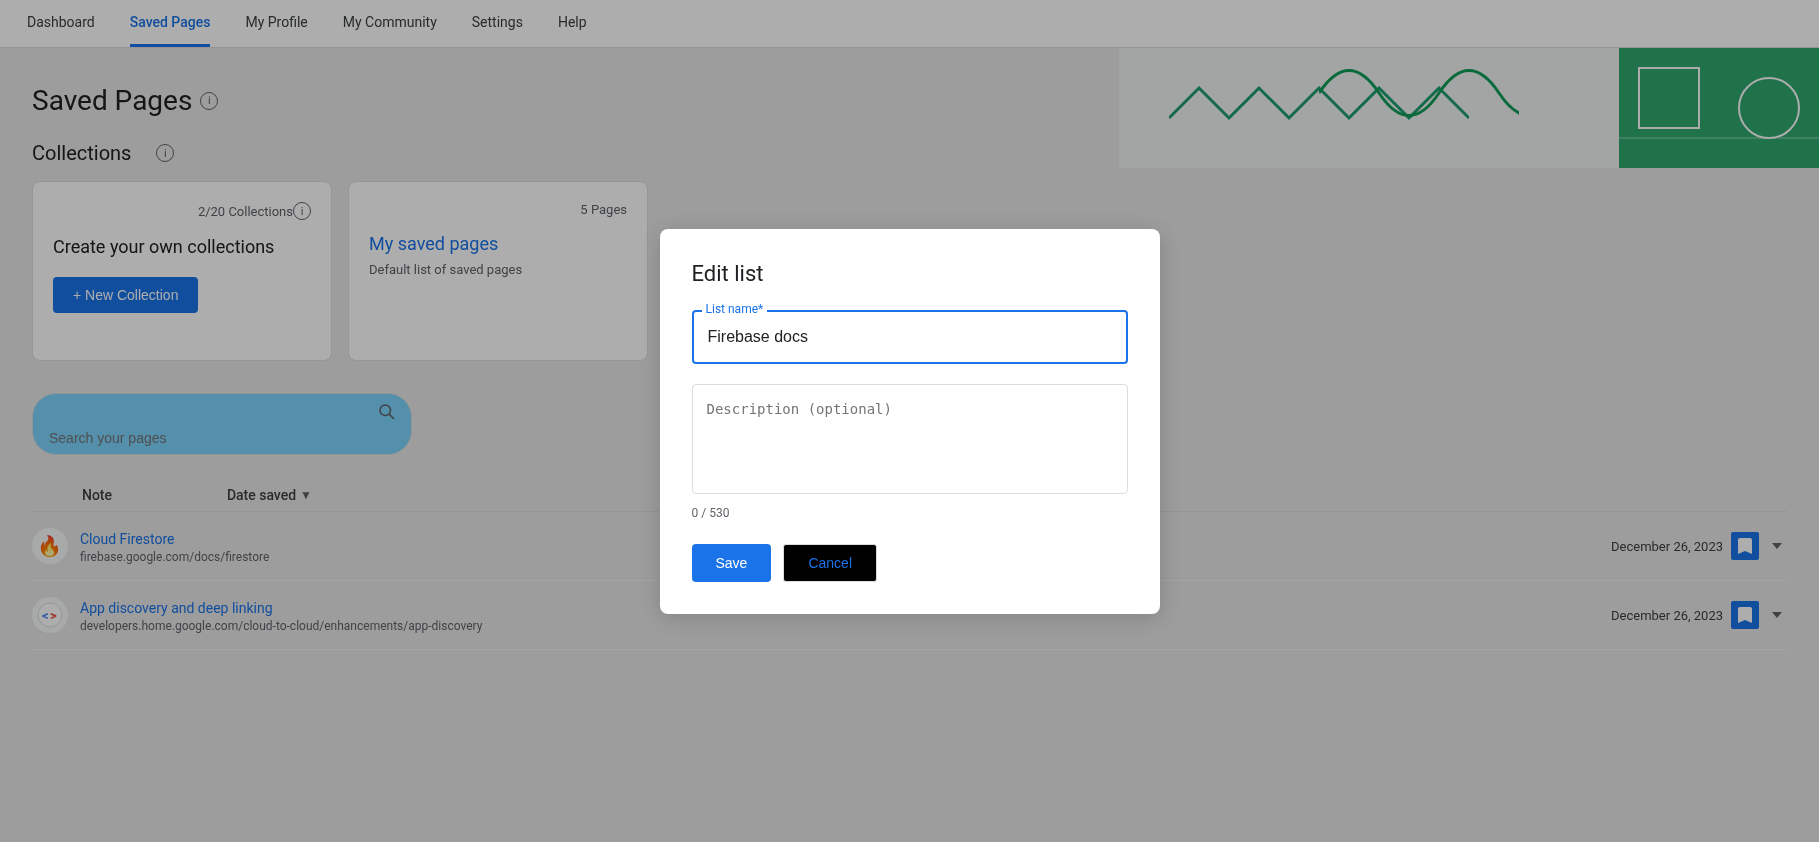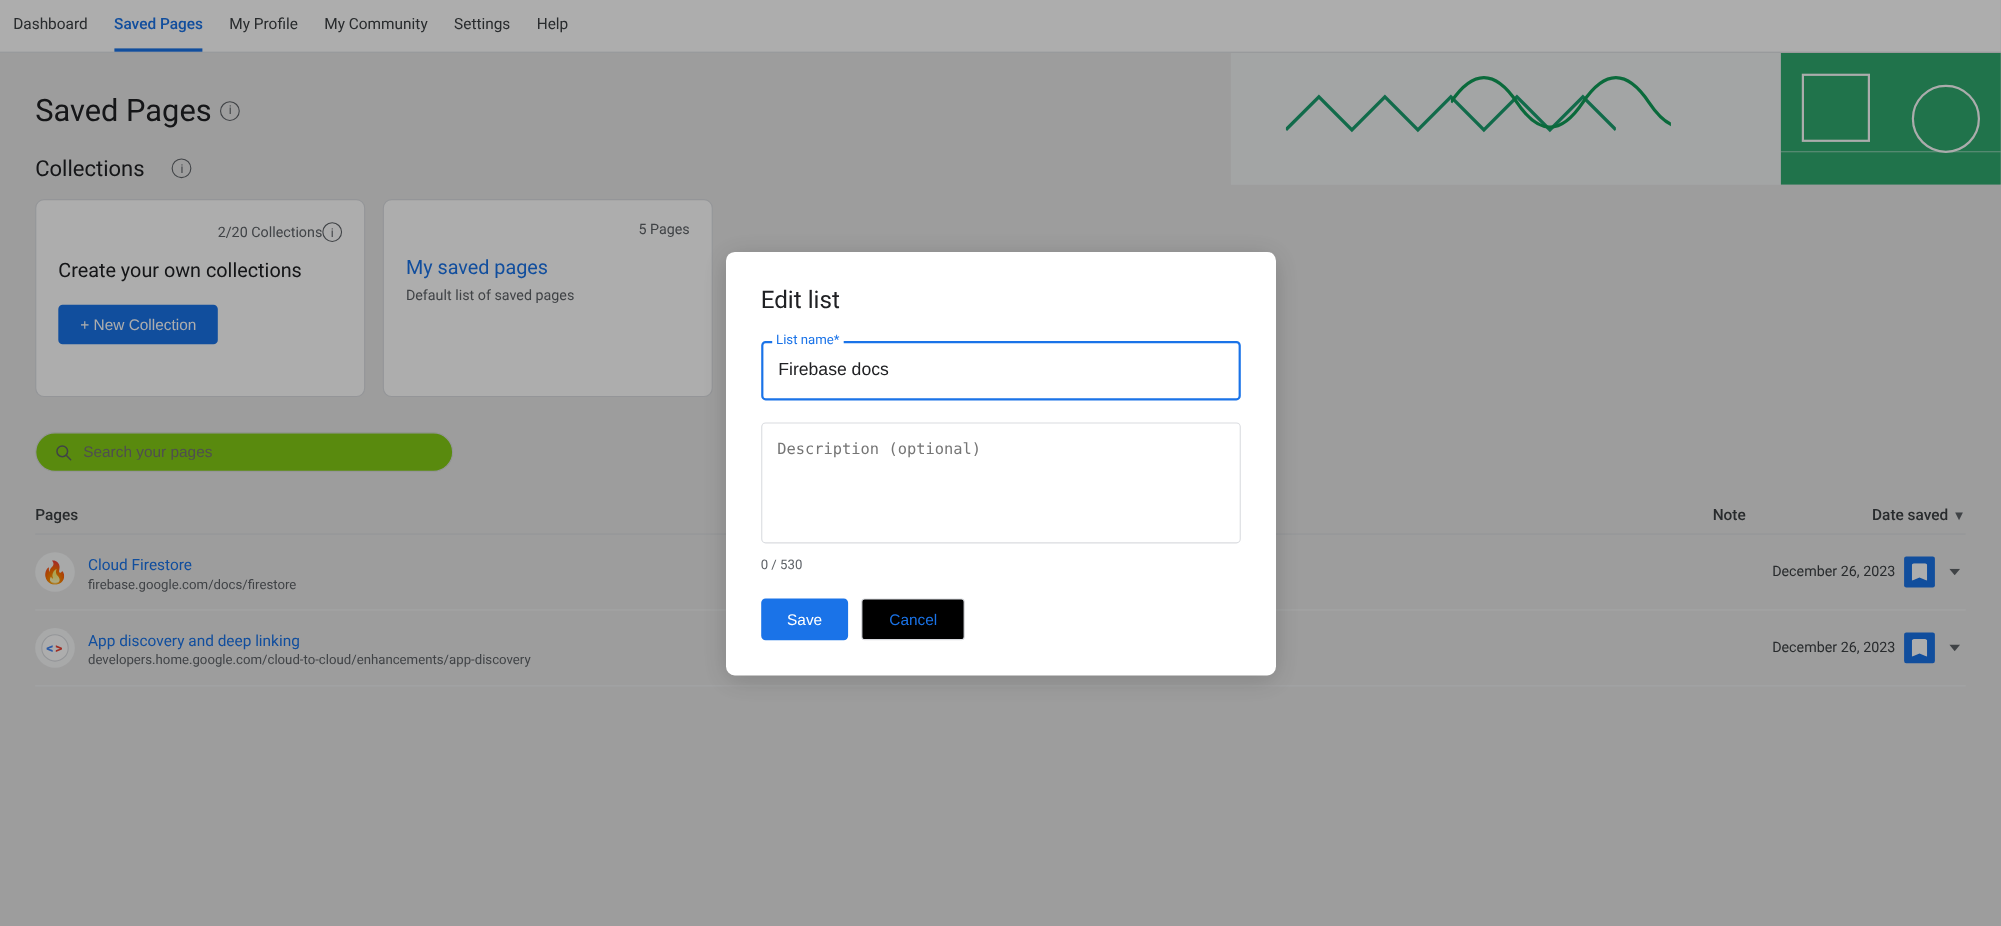--- a/index.html
+++ b/index.html
@@ -10,23 +10,23 @@
       position: relative;
       overflow: hidden;
     }
 
     
     .topnav {
       display: flex;
       align-items: flex-start;
       background: #fff;
       border-bottom: 1px solid #dadce0;
-      padding: 0 12px;
+      padding: 0 27px;
       height: 48px;
-      gap: 24px;
+      gap: 35px;
       position: relative;
       z-index: 1;
     }
     .topnav-item {
       font-size: 14px;
       color: #3c4043;
       cursor: pointer;
       padding: 14px 0;
       border-bottom: 3px solid transparent;
       text-decoration: none;
@@ -163,28 +163,29 @@
       margin-bottom: 8px;
     }
     .pages-subtitle {
       font-size: 13px;
       color: #5f6368;
     }
 
     
     .search-bar {
       display: flex;
-      align-items: flex-start;
-      background: #84cc16;
+      align-items: flex-end;
+      background: #7dd3fc;
       border: 1px solid #dadce0;
       border-radius: 24px;
       padding: 8px 16px;
       width: 380px;
       gap: 10px;
       margin-bottom: 24px;
+      flex-direction: column;
     }
     .search-icon-svg {
       color: #5f6368;
     }
     .search-input {
       border: none;
       outline: none;
       font-size: 14px;
       color: #3c4043;
       width: 100%;
@@ -441,21 +442,20 @@
 
   <div class="search-bar">
     <svg class="search-icon-svg" width="18" height="18" viewBox="0 0 24 24" fill="none">
       <circle cx="11" cy="11" r="7" stroke="#5f6368" stroke-width="2"></circle>
       <line x1="16.5" y1="16.5" x2="22" y2="22" stroke="#5f6368" stroke-width="2" stroke-linecap="round"></line>
     </svg>
     <input class="search-input" type="text" placeholder="Search your pages" style="">
   </div>
 
   <div class="table-header">
-    <div class="col-pages">Pages</div>
     <div class="col-note">Note</div>
     <div class="col-date">
       <span>Date saved</span>
       <span class="sort-arrow">▼</span>
     </div>
   </div>
 
   <div class="table-row">
     <div class="row-icon">
       <span class="flame-icon">🔥</span>

